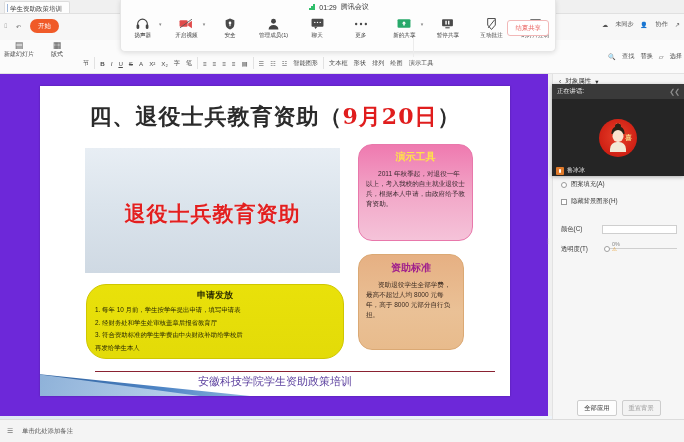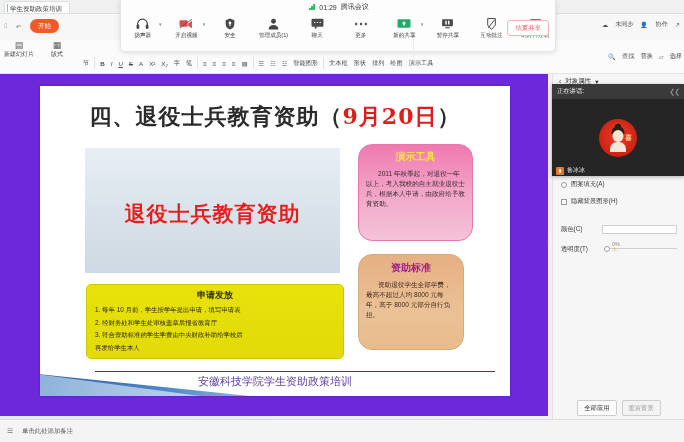--- a/index.html
+++ b/index.html
@@ -135,21 +135,21 @@
     background:linear-gradient(180deg,#e6b083 0%,#eac196 60%,#e8bb8c 100%);
     border:1px solid #dba974;
     margin-top:16px;
   }
   .box-orange .bt { font-size:10px; color:#a0208c; padding-top:6px; }
   .box-orange .bb { color:#3a2a20; padding:5px 7px 0 7px; text-indent:12px; }
 
   .box-yellow {
     left:46px; top:198px; width:258px; height:75px;
     background:linear-gradient(180deg,#e9e10a 0%,#e3db08 100%);
-    border:1px solid #cfc700; border-radius:5px;
+    border:1px solid #cfc700; border-radius:20px;
   }
   .box-yellow .bt { font-size:9px; color:#2f2f00; padding-top:4px; }
   .box-yellow .bb { color:#2a2a05; padding:3px 8px 0 8px; font-size:6.4px; line-height:9.5px;}
 
   .foot-line { position:absolute; left:55px; top:285px; width:400px; height:1.4px; background:#8a2232; }
   .foot-txt  { position:absolute; left:0; top:288px; width:470px; text-align:center;
                font-size:11px; color:#5b3f9e; font-family:"DejaVu Serif","Liberation Serif",serif;}
   .deco-tri  { position:absolute; left:0; bottom:0; width:210px; height:34px;
                background:linear-gradient(110deg,#2e5f9c 0%,#4f86c6 60%,#8fb4dc 100%);
                clip-path:polygon(0 100%,0 36%,100% 100%); }

